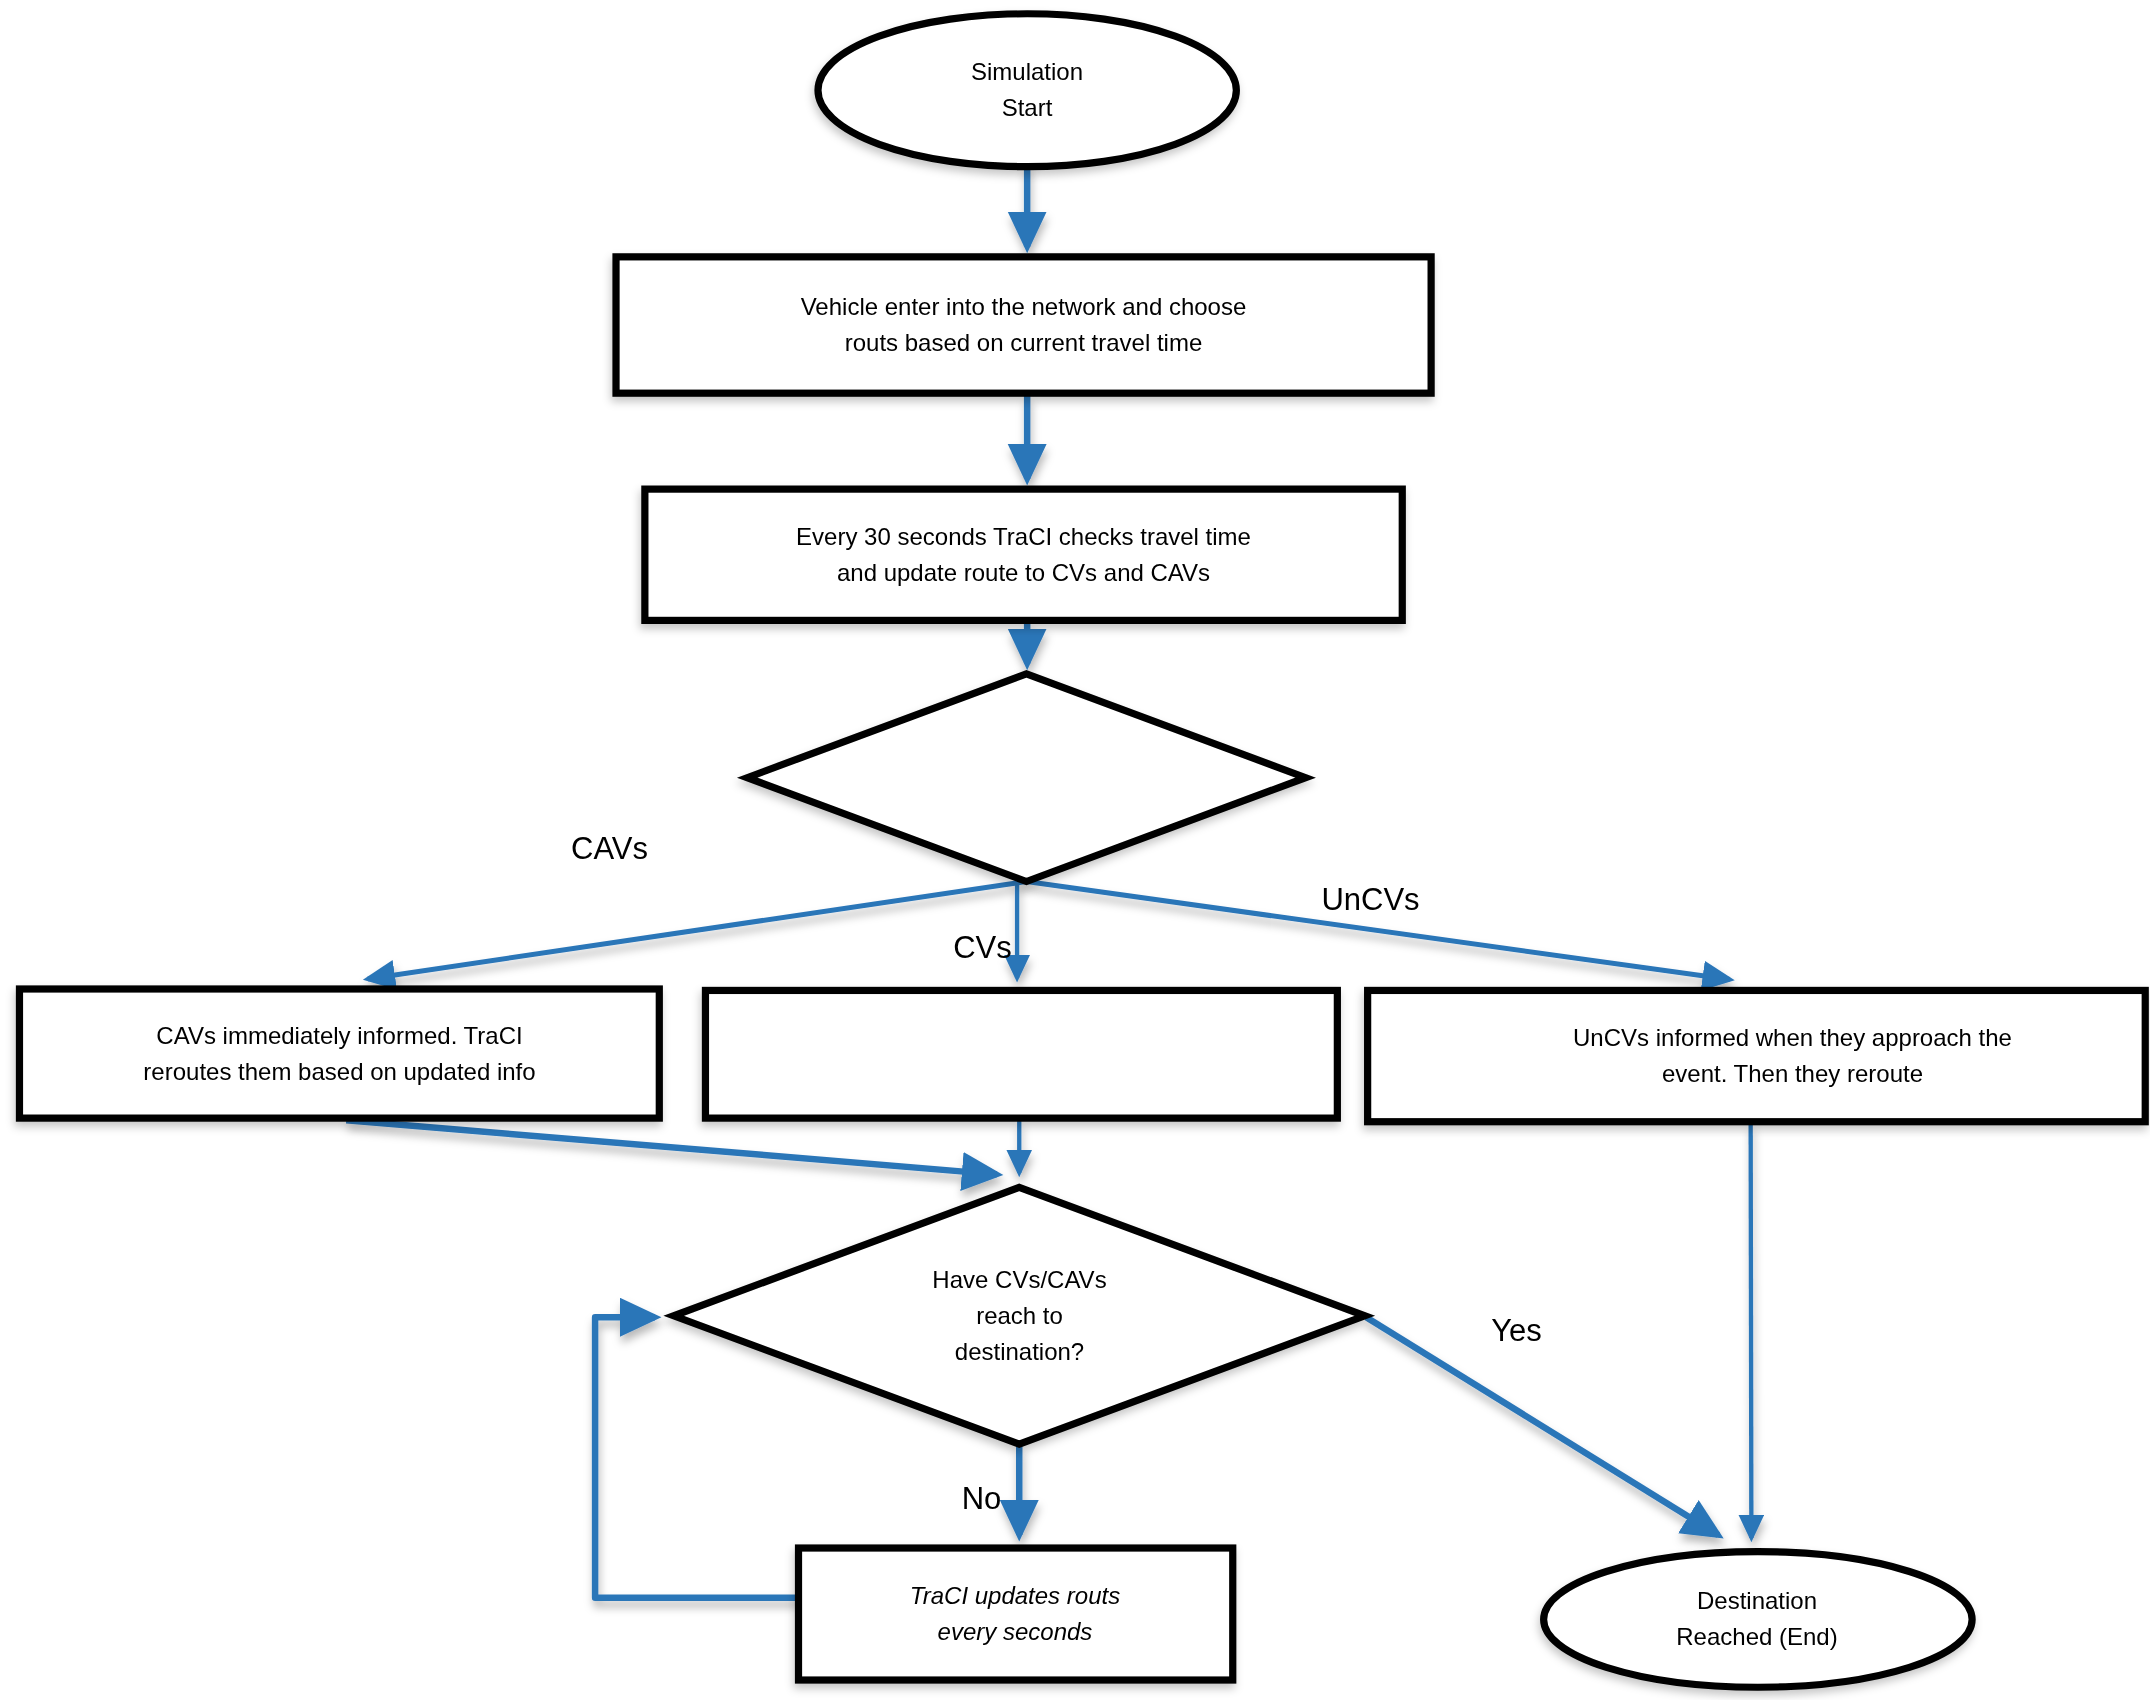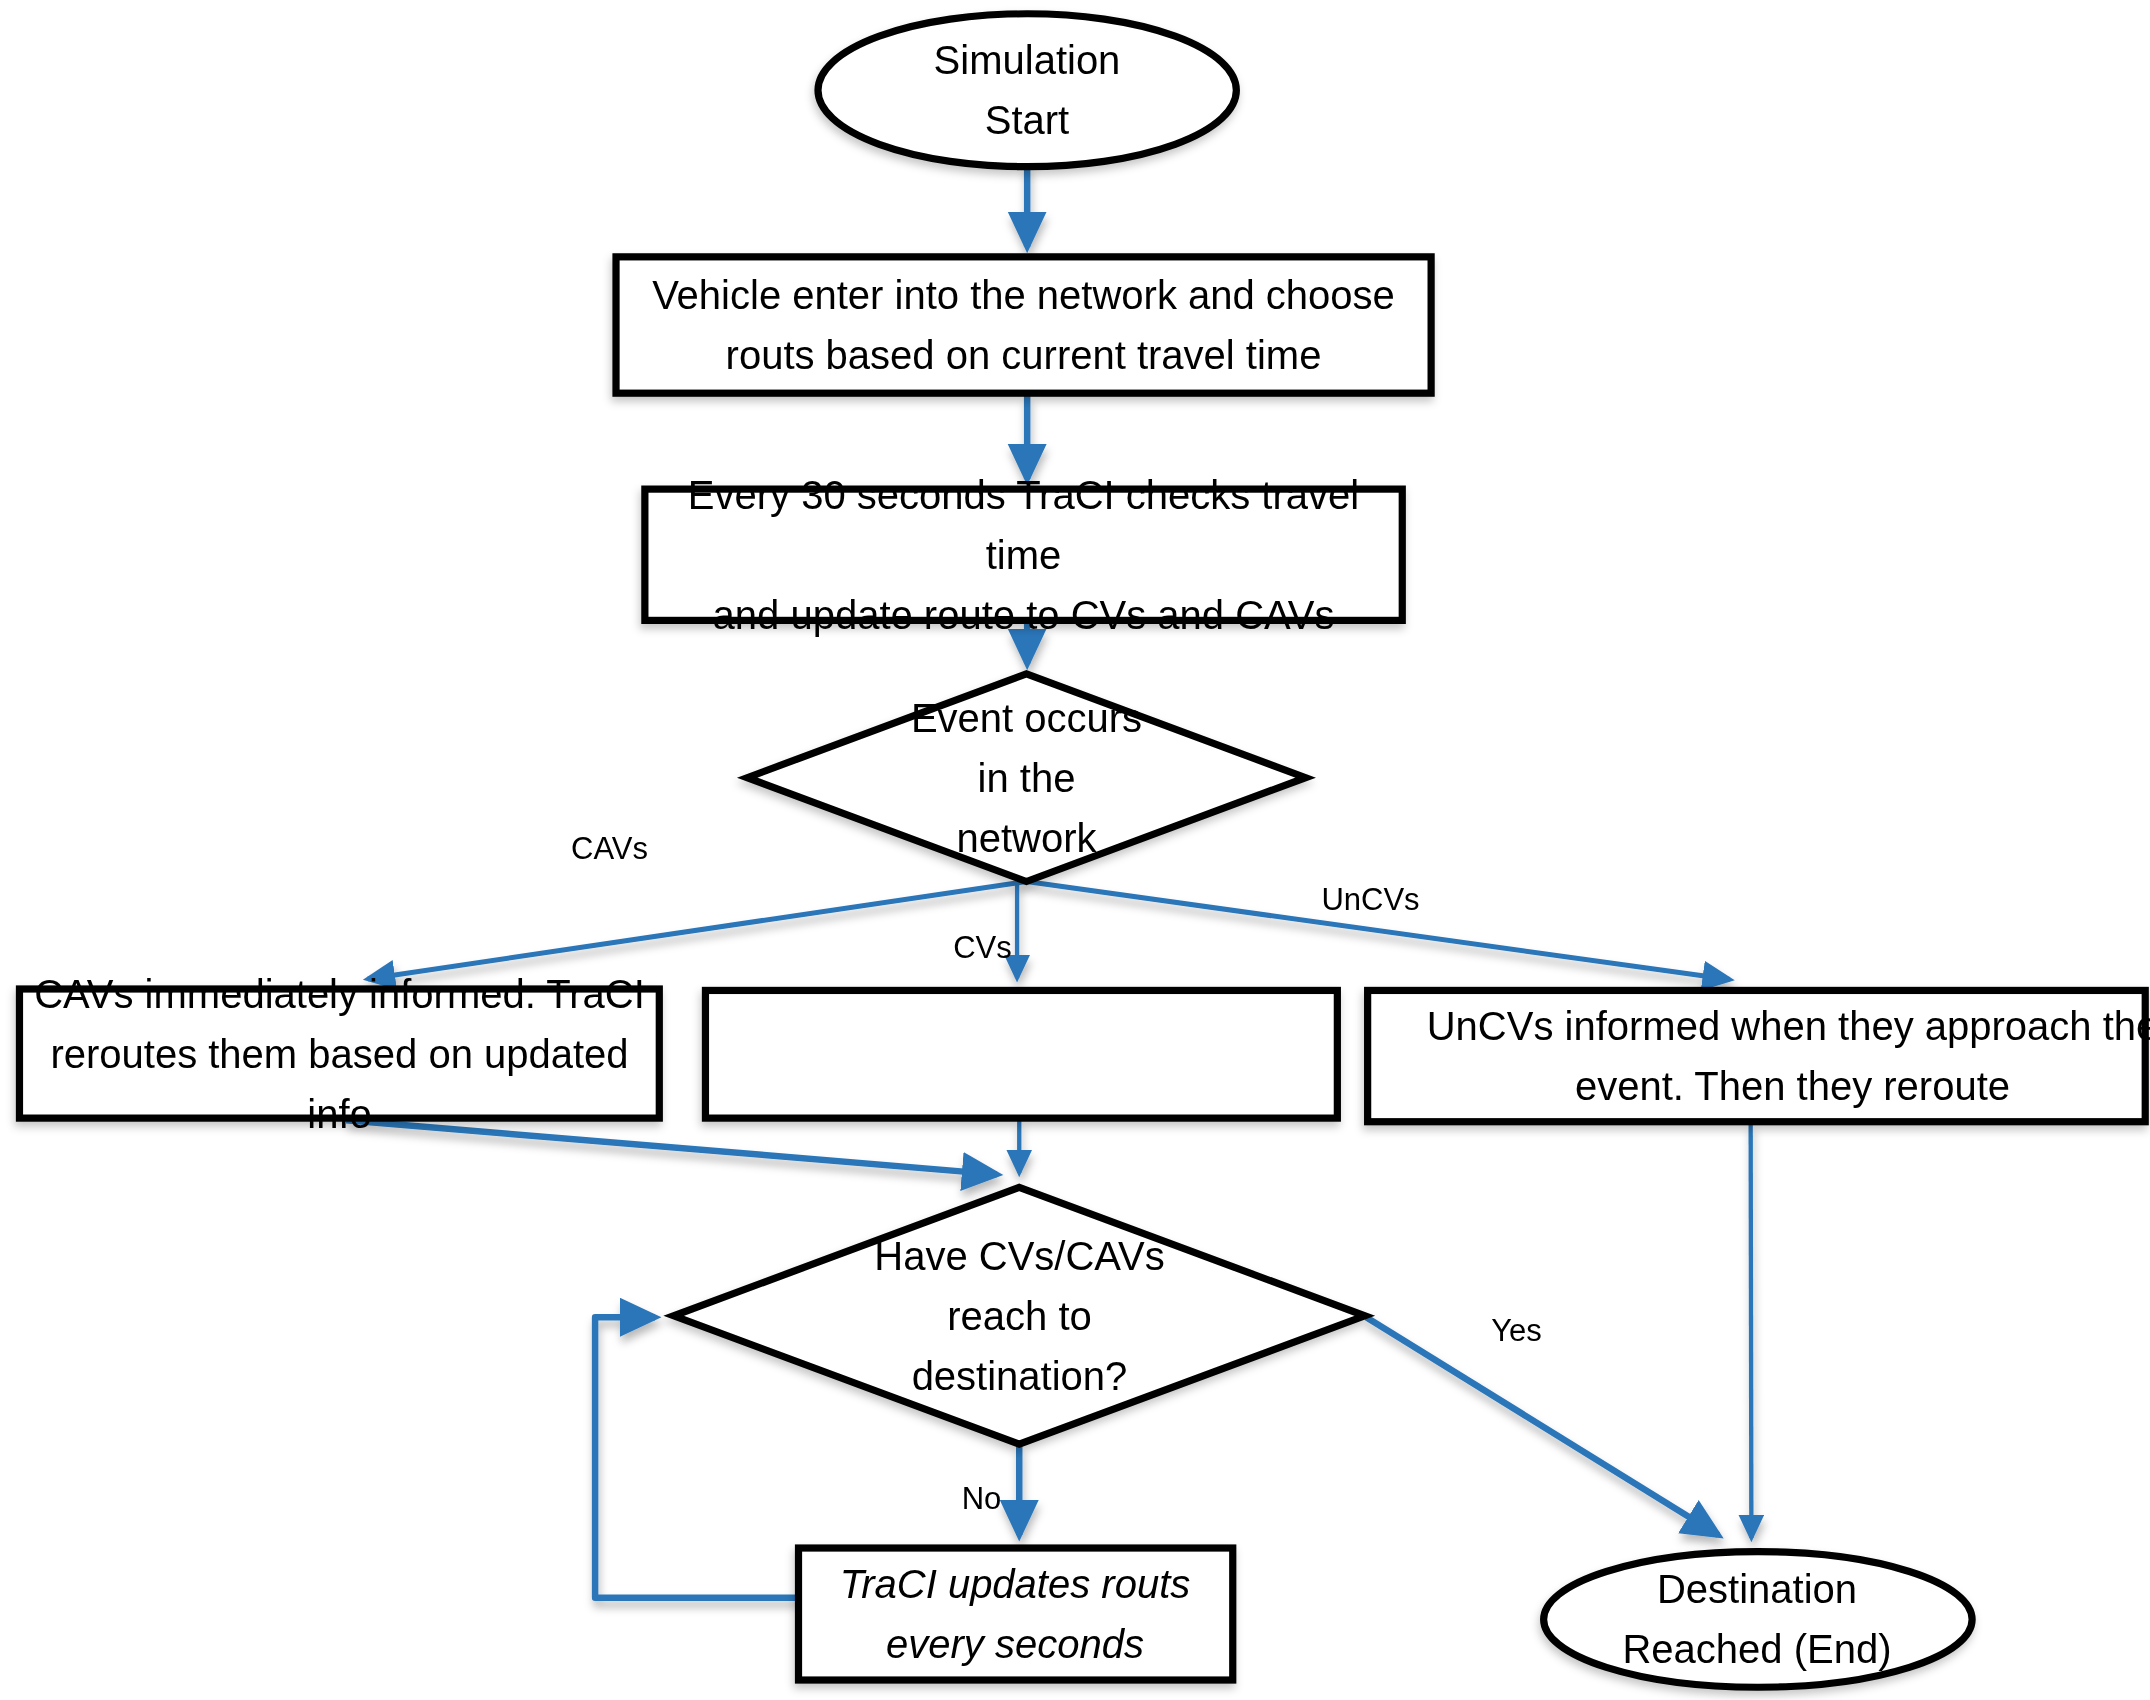--- a/index.html
+++ b/index.html
@@ -19,21 +19,21 @@
   #canvas { position: relative; width: 2151px; height: 1701px; }
   #flow-svg { position: absolute; left: 0; top: 0; }
   .shape { fill: var(--fill-color); stroke: var(--border-color); stroke-width: 10; }
   .arrow { stroke: var(--arrow-color); fill: none; stroke-linejoin: round; }
   .ahfill { fill: var(--arrow-color); }
   .node-text {
     position: absolute;
     display: flex; align-items: center; justify-content: center;
     text-align: center;
     white-space: pre-line;
-    font-size: 40px; line-height: 1.5;
+    font-size: 24px; line-height: 1.5;
     color: var(--text-color);
     pointer-events: none;
   }
   .edge-label {
     position: absolute;
     width: 173px; height: 46px;
     display: flex; align-items: center; justify-content: center;
     text-align: center;
     font-size: 31px;
     color: var(--text-color);
@@ -92,23 +92,20 @@
 
   <div class="node-text" style="left:818px; top:12.3px; width:418px; height:156px;">Simulation
 Start</div>
 
   <div class="node-text" style="left:616px; top:257px; width:815px; height:136px;">Vehicle enter into the network and choose
 routs based on current travel time</div>
 
   <div class="node-text" style="left:645px; top:489px; width:757px; height:131px;">Every 30 seconds TraCI checks travel time
 and update route to CVs and CAVs</div>
 
-  <div class="node-text" style="left:810px; top:678px; width:433px; height:199px;">Event occurs
-in the
-network</div>
 
   <div class="node-text" style="left:19.5px; top:989px; width:640px; height:129px;">CAVs immediately informed. TraCI
 reroutes them based on updated info</div>
 
 
   <div class="node-text" style="left:1404px; top:990px; width:777px; height:131px;text-align:center;">UnCVs informed when they approach the
 event. Then they reroute</div>
 
   <div class="node-text" style="left:803px; top:1216px; width:433px; height:199px;">Have CVs/CAVs
 reach to

